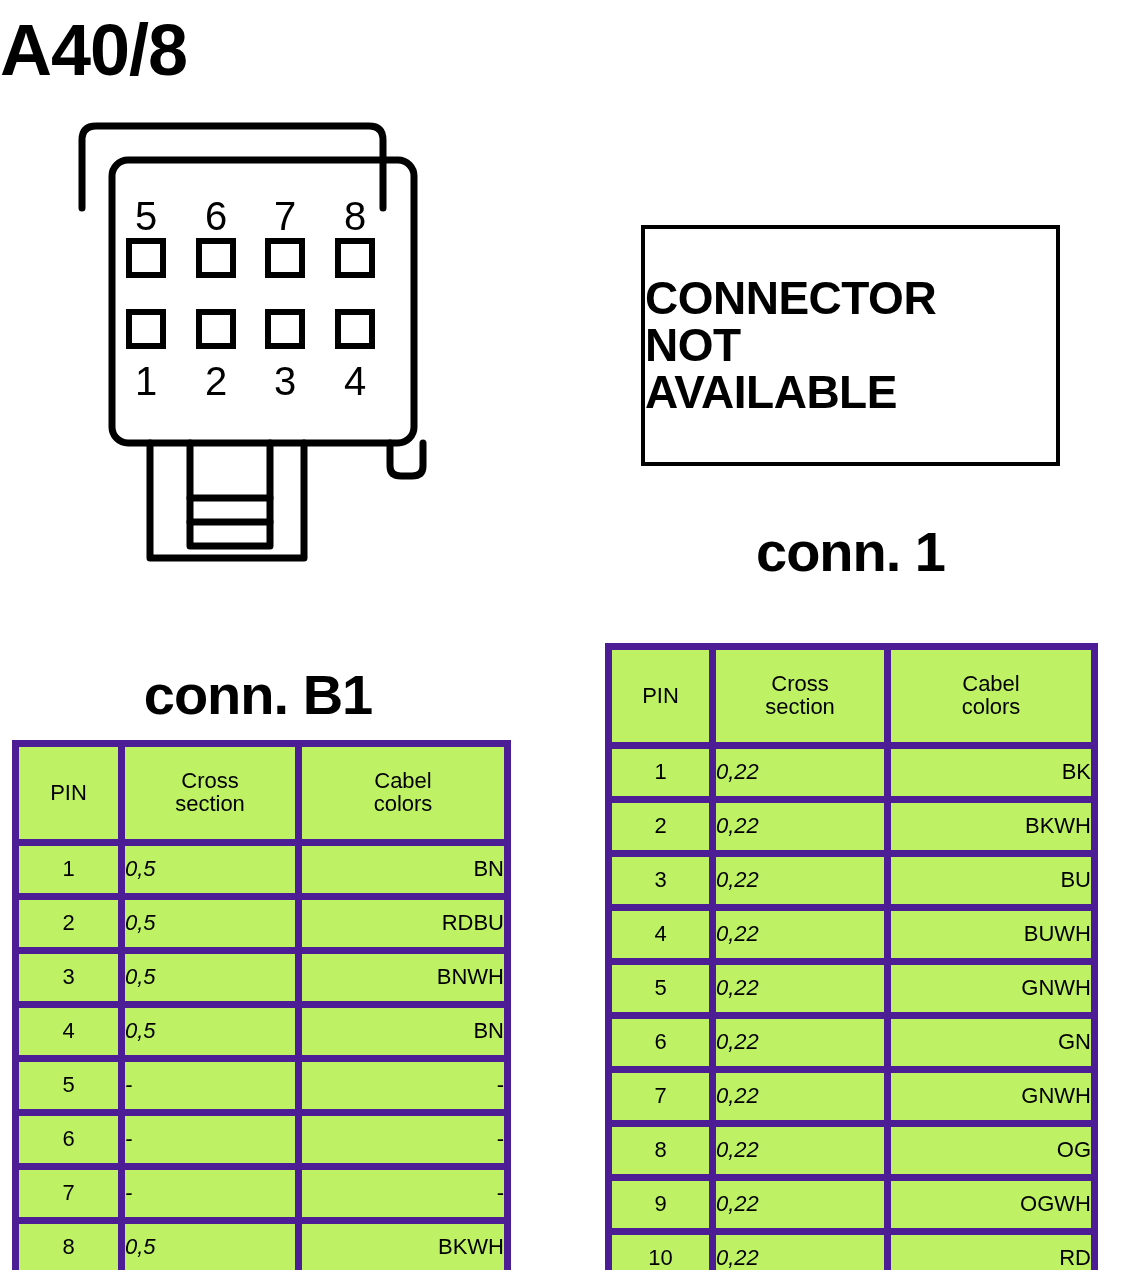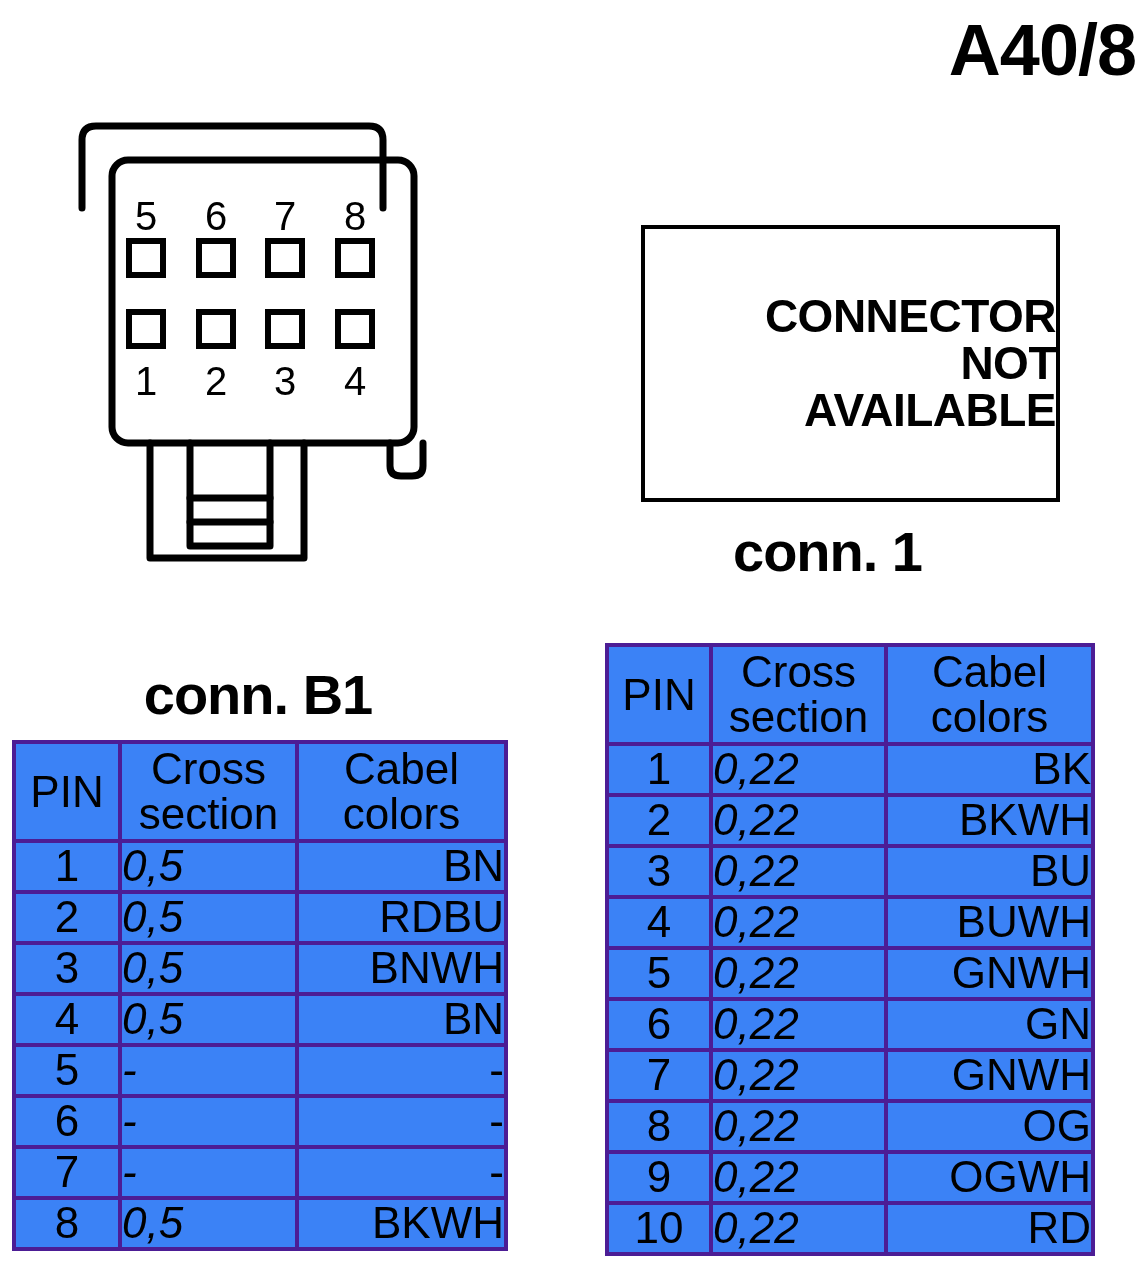--- a/index.html
+++ b/index.html
@@ -17,21 +17,21 @@
     color: #000000;
     overflow: hidden;
   }
 
   
   #title {
     position: absolute;
     left: 0;
     top: 14px;
     width: 1136px;
-    text-align: right;
+    text-align: left;
     font-size: 72px;
     font-weight: bold;
     letter-spacing: -1px;
     line-height: 1;
   }
 
   
   #connector-drawing {
     position: absolute;
     left: 60px;
@@ -39,47 +39,47 @@
     width: 400px;
     height: 480px;
   }
 
   
   #not-available-box {
     position: absolute;
     left: 641px;
     top: 225px;
     width: 419px;
-    height: 277px;
+    height: 241px;
     border: 4px solid #000;
     box-sizing: border-box;
     display: flex;
     flex-direction: column;
-    align-items: flex-end;
+    align-items: flex-start;
     justify-content: center;
     line-height: 1.02;
   }
   #not-available-box .na-line {
     font-size: 46px;
     font-weight: bold;
     text-align: center;
     letter-spacing: -0.5px;
   }
 
   
   .conn-label {
     position: absolute;
     font-size: 56px;
     font-weight: bold;
     letter-spacing: -1px;
     white-space: nowrap;
     line-height: 1;
   }
   #conn-label-right {
-    left: 618px;
+    left: 641px;
     top: 524px;
     width: 419px;
     text-align: center;
   }
   #conn-label-left {
     left: 12px;
     top: 622px;
     width: 492px;
     text-align: center;
     margin-top: 45px;
@@ -87,26 +87,26 @@
 
   
   table.pin-table {
     position: absolute;
     border-collapse: collapse;
     table-layout: fixed;
     background: #fff;
   }
   table.pin-table td,
   table.pin-table th {
-    border: 4px solid #4c1d95;
+    border: 7px solid #4c1d95;
     font-weight: normal;
-    font-size: 44px;
+    font-size: 22px;
     line-height: 1.03;
     padding: 0;
-    background: #3b82f6;
+    background: #bef264;
   }
   table.pin-table thead th {
     text-align: center;
     vertical-align: middle;
     height: 88px;
     padding: 2px 4px;
   }
   table.pin-table tbody td {
     height: 47px;
     vertical-align: middle;

